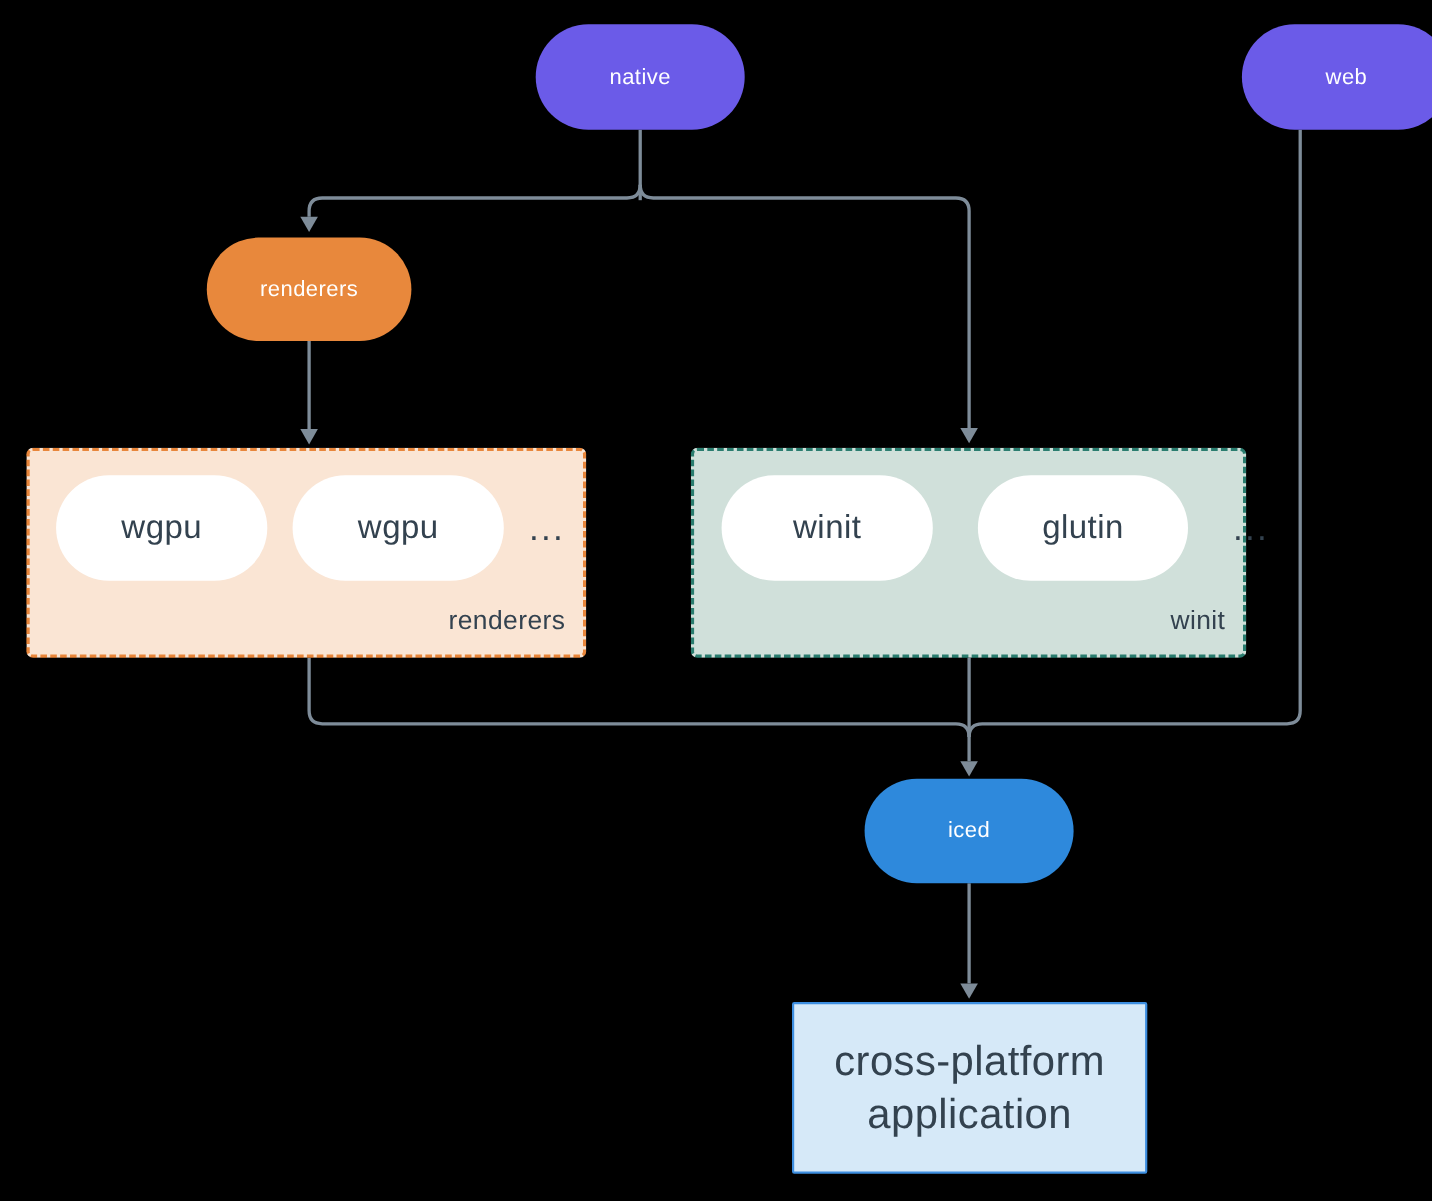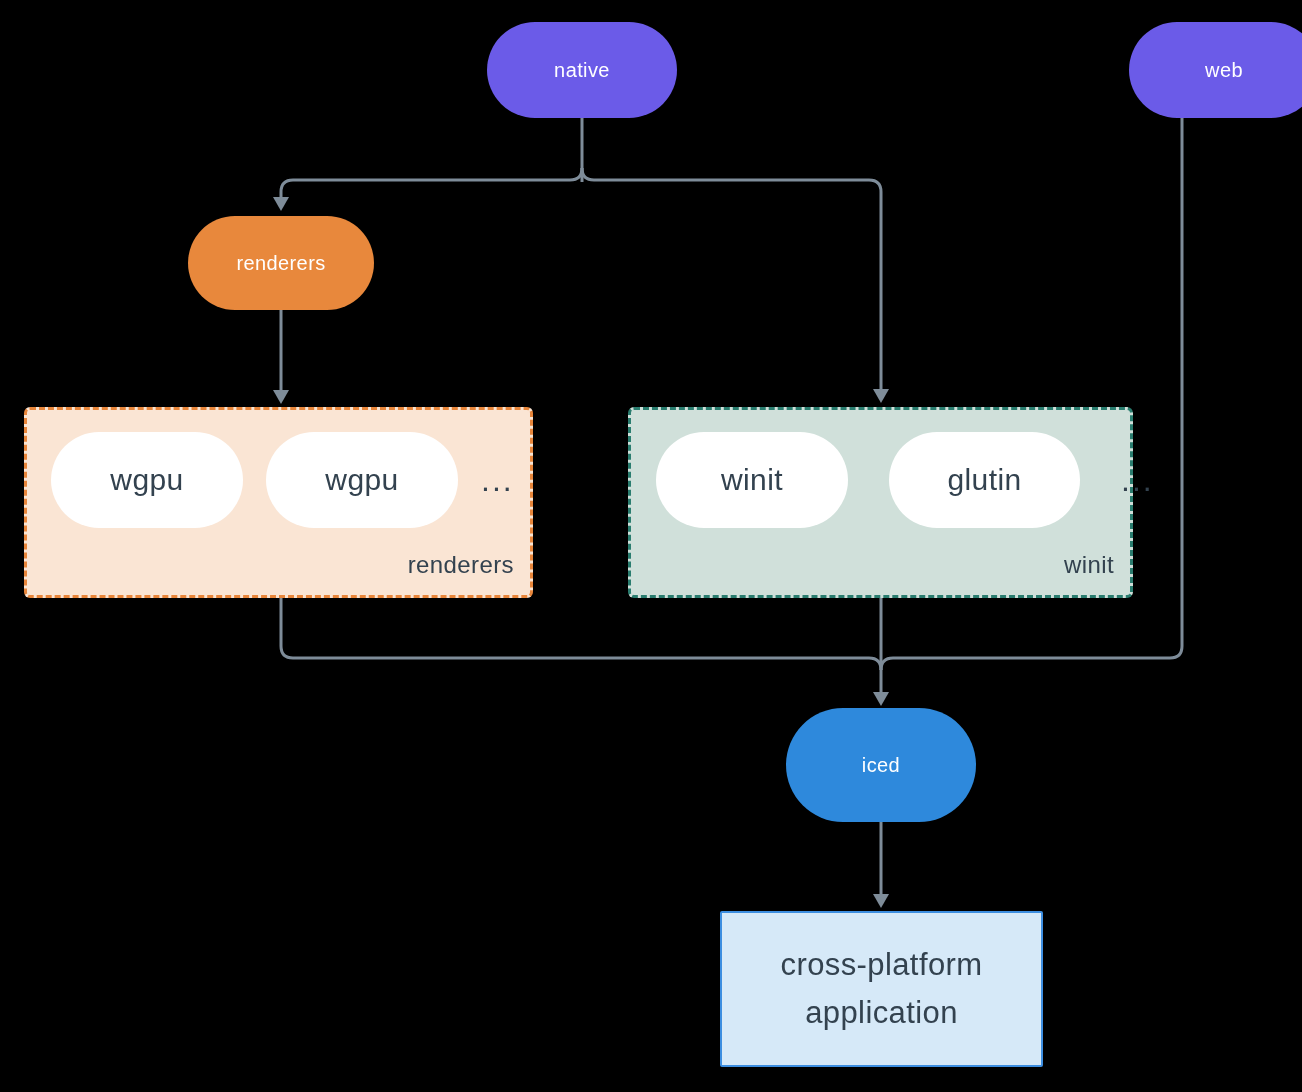--- a/index.html
+++ b/index.html
@@ -91,21 +91,21 @@
     position: absolute;
     box-sizing: border-box;
     background: var(--app_bg, #D6E9F8);
     border: 2px solid var(--app_border, #3D8EE0);
     border-radius: 2px;
     display: flex;
     align-items: center;
     justify-content: center;
     text-align: center;
     color: var(--text_dark, #33424F);
-    font-size: 31px;
+    font-size: 38px;
     line-height: 48px;
     letter-spacing: 0.4px;
     padding: 0 28px;
   }
 </style>
 </head>
 <body>
 
 <div class="stage">
 
@@ -150,19 +150,19 @@
 
   <div class="groupbox shells" style="left:628px; top:407px; width:505px; height:191px;">
     <div class="pill-row" style="left:25px; top:22px; gap:41px;">
       <div class="pill">winit</div>
       <div class="pill" style="width:191px;">glutin</div>
       <div class="dots">...</div>
     </div>
     <div class="group-label">winit</div>
   </div>
 
-  <div class="node blue" style="left:786px; top:708px; width:190px; height:114px;">iced</div>
+  <div class="node blue" style="left:786px; top:708px; width:190px; height:95px;">iced</div>
 
   <div class="appbox" style="left:720px; top:911px; width:323px; height:156px;">
     <span>cross-platform application</span>
   </div>
 
 </div>
 
 </body></html>

